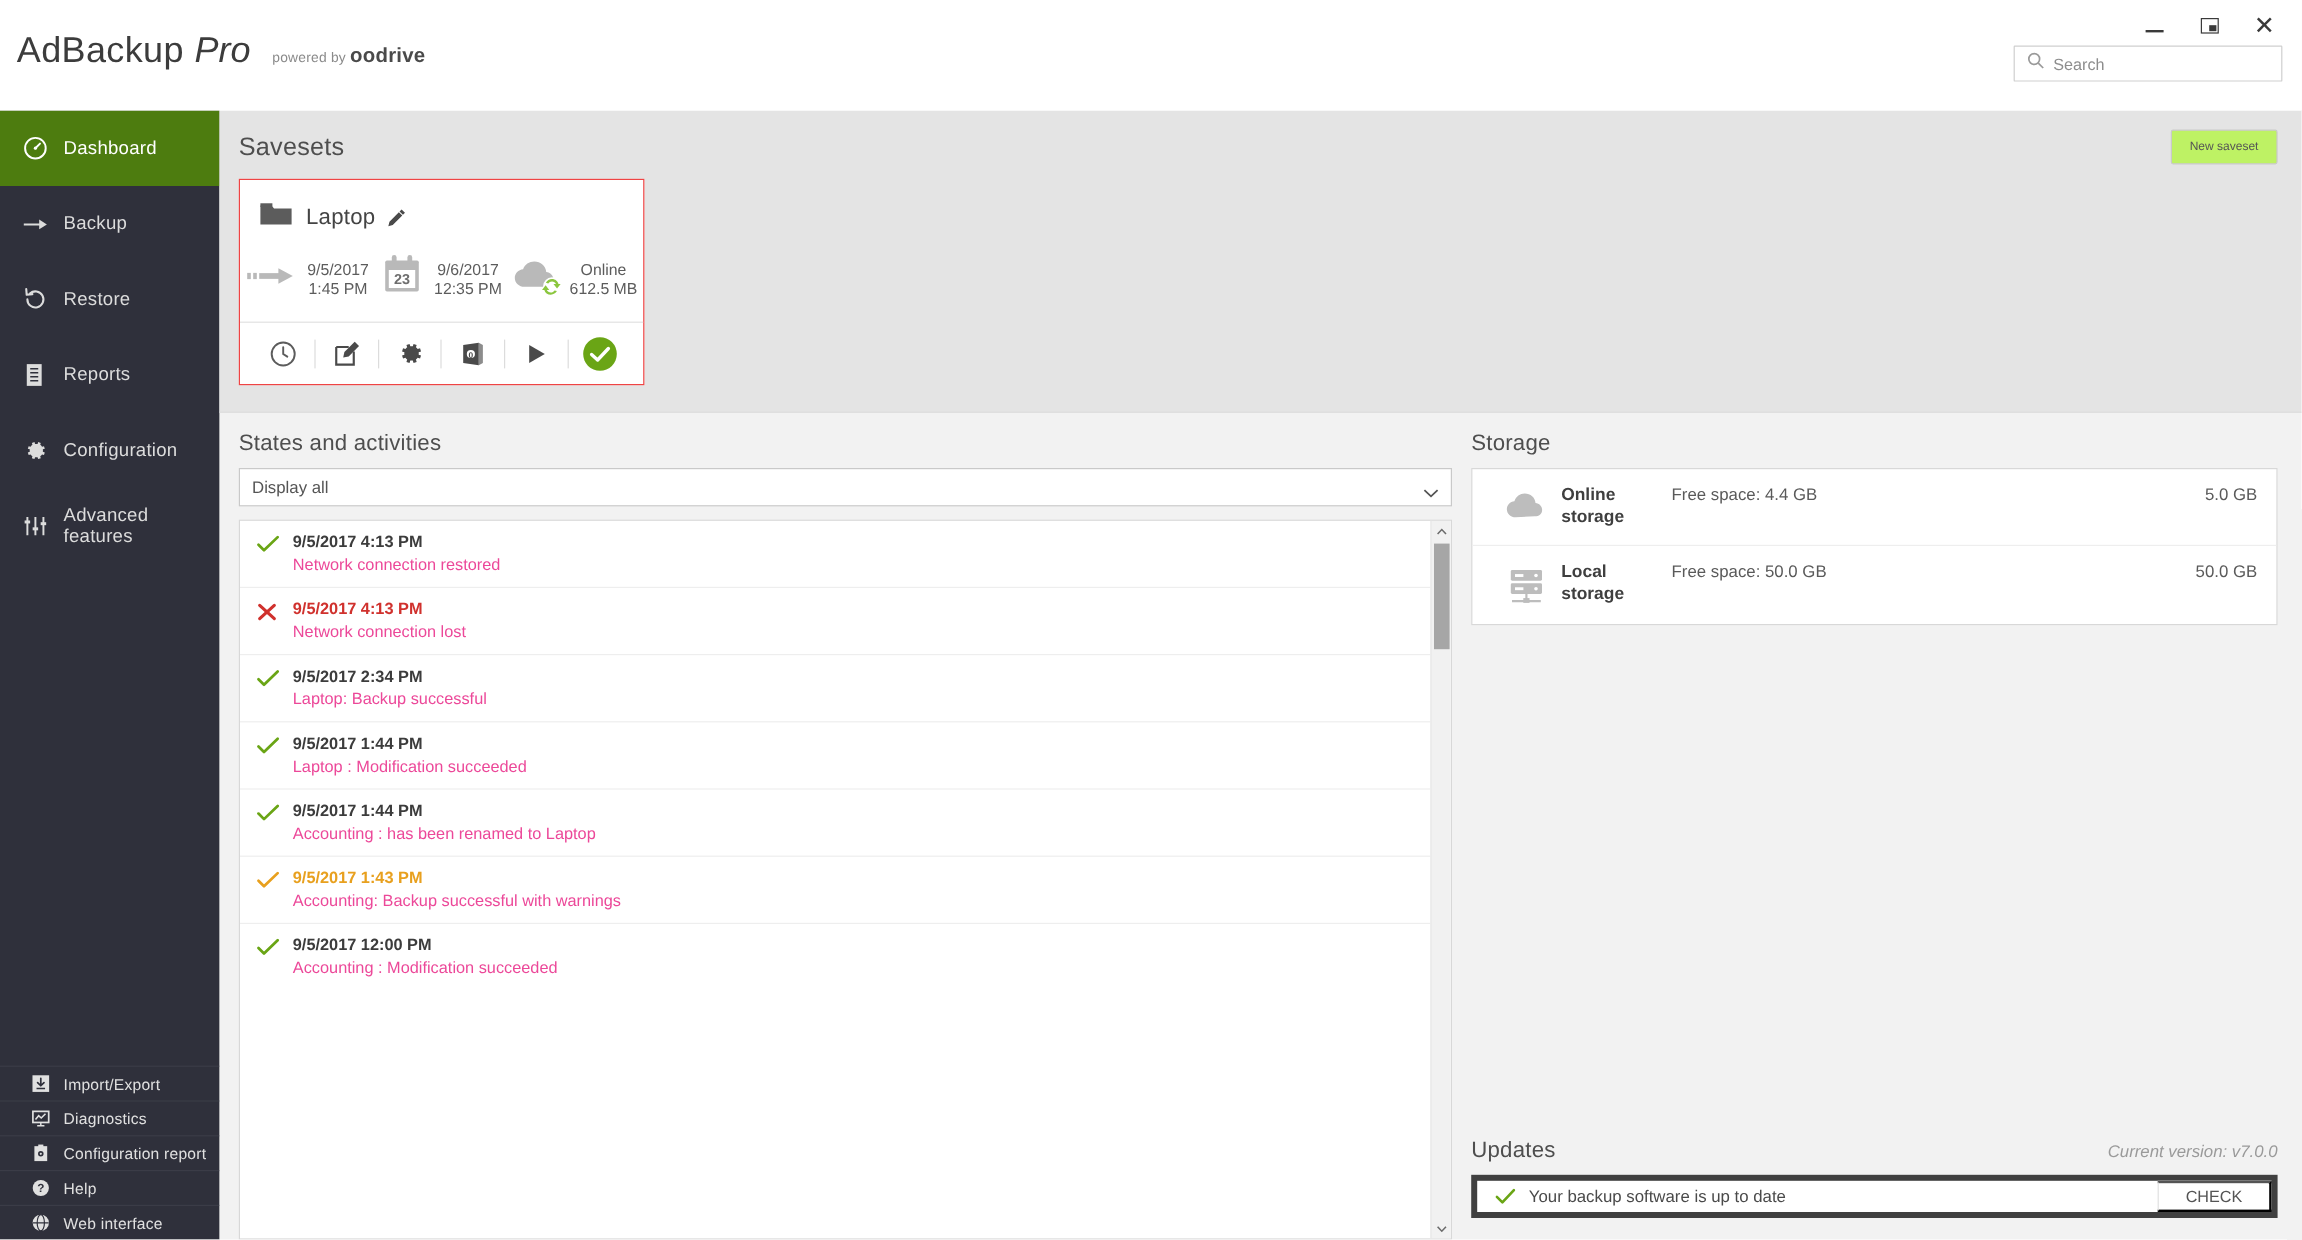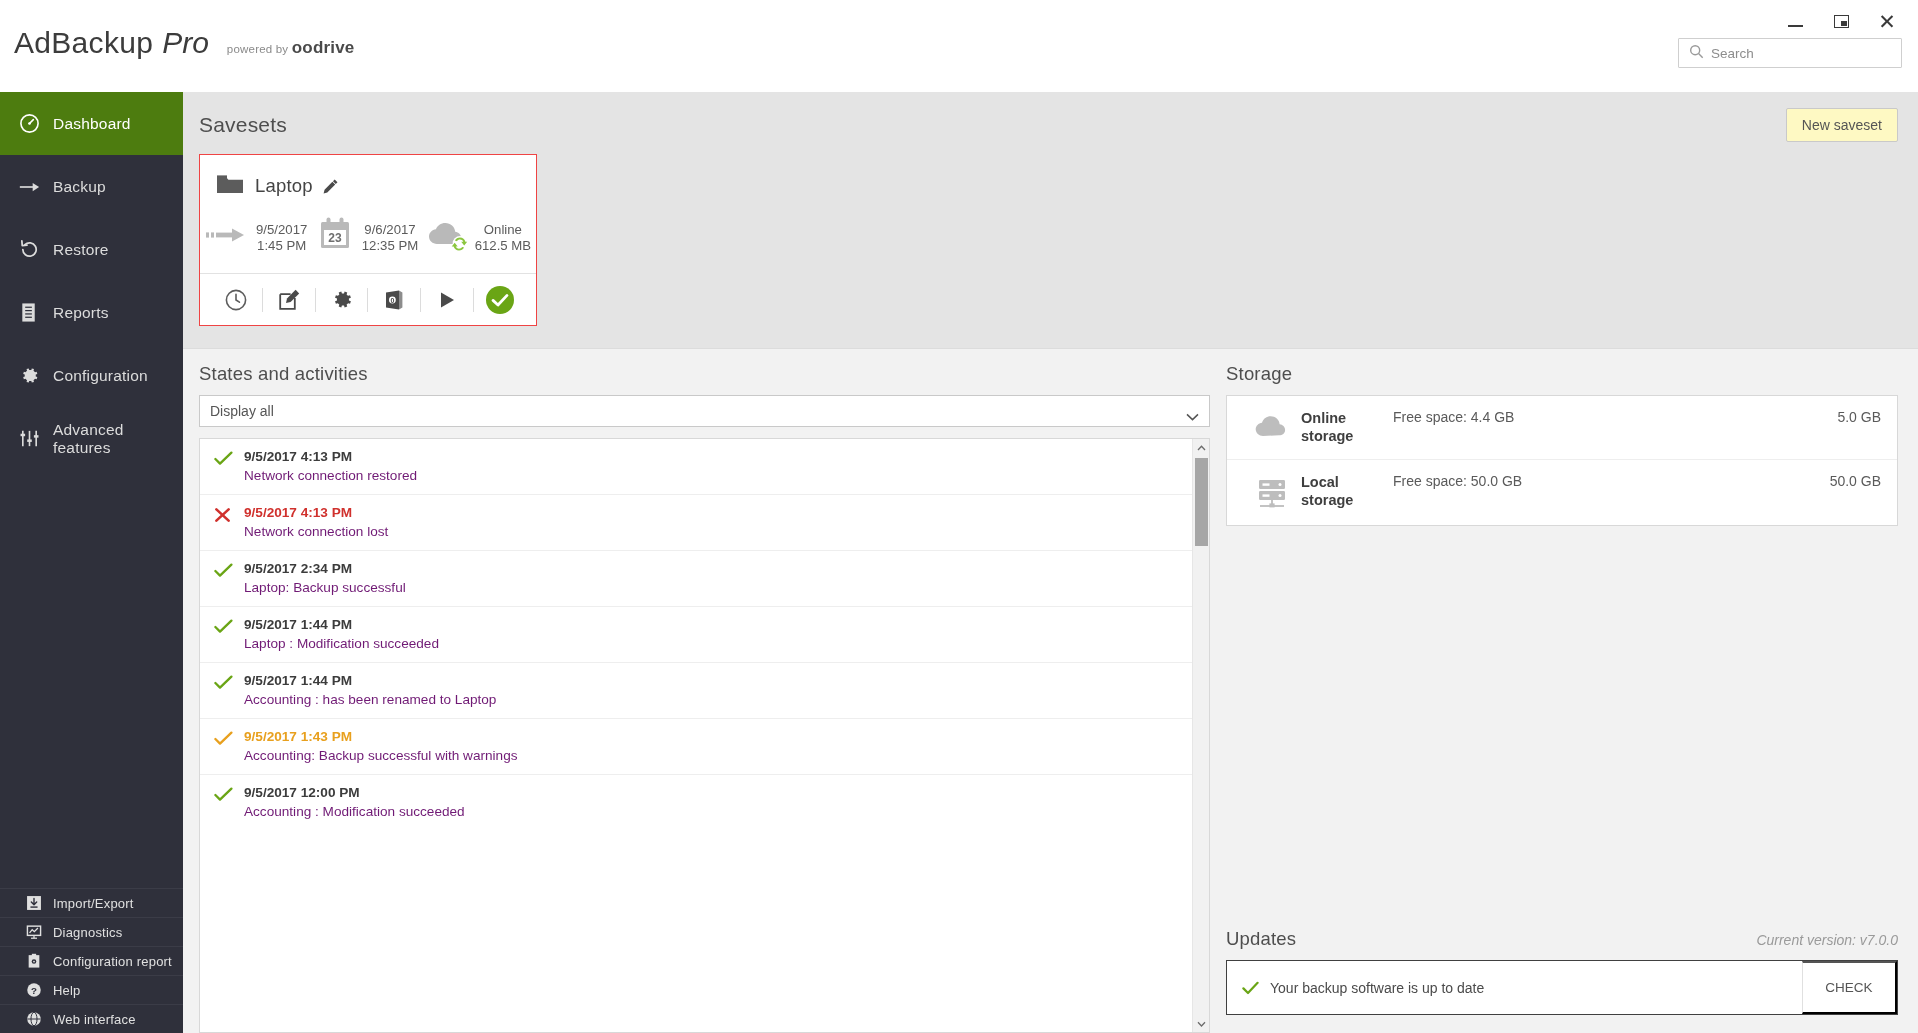--- a/index.html
+++ b/index.html
@@ -71,22 +71,22 @@
   .main { flex: 1; display: flex; flex-direction: column; min-width: 0; background: #f2f2f2; }
 
   
   .savesets {
     background: #e4e4e4; padding: 16px 20px 22px 16px; flex: 0 0 auto;
     border-bottom: 1px solid #dcdcdc;
   }
   .savesets-head { display: flex; align-items: center; justify-content: space-between; margin-bottom: 12px; }
   .savesets-title { font-size: 21px; color: #4e4e4e; letter-spacing: .2px; }
   .btn-new {
-    background: #fef9c3; border: 1px solid #c9c9c9; color: #555;
-    font-size: 14px; padding: 8px 15px; cursor: pointer; border-radius: 2px;
+    background: #bef264; border: 1px solid #c9c9c9; color: #555;
+    font-size: 10px; padding: 8px 15px; cursor: pointer; border-radius: 2px;
     font-family: "Liberation Sans", sans-serif;
   }
 
   .card {
     width: 338px; background: #ffffff; border: 1px solid #ef4444;
   }
   .card-head { display: flex; align-items: center; padding: 14px 0 0 16px; height: 48px; }
   .card-title { font-size: 18.5px; color: #444; margin-left: 11px; letter-spacing: .2px; }
   .card-edit { margin-left: 9px; cursor: pointer; display: inline-flex; }
 
@@ -125,21 +125,21 @@
     flex: 1; background: #fff; border: 1px solid #d8d8d8; display: flex; min-height: 0; overflow: hidden;
   }
   .activity-list { flex: 1; min-width: 0; overflow: hidden; }
   .activity-row { padding: 10px 14px 11px 14px; border-bottom: 1px solid #eeeeee; display: flex; }
   .activity-row:last-child { border-bottom: none; }
   .act-ico { width: 30px; flex: 0 0 30px; padding-top: 2px; }
   .act-body { flex: 1; min-width: 0; }
   .act-time { font-size: 13.6px; font-weight: 700; color: #3c3c3c; }
   .act-time.error { color: #d0312d; }
   .act-time.warn { color: #e8a01e; }
-  .act-desc { font-size: 13.6px; color: #701a75; margin-top: 4px; }
+  .act-desc { font-size: 13.6px; color: #ec4899; margin-top: 4px; }
 
   .scrollbar {
     width: 17px; flex: 0 0 17px; background: #f1f1f1; border-left: 1px solid #e6e6e6;
     display: flex; flex-direction: column; align-items: center; position: relative;
   }
   .sb-arrow { height: 17px; display: flex; align-items: center; justify-content: center; cursor: pointer; width:100%; }
   .sb-track { flex: 1; width: 100%; position: relative; }
   .sb-thumb {
     position: absolute; top: 2px; left: 2px; width: 13px; height: 88px;
     background: #a6a6a6; cursor: pointer;
@@ -155,21 +155,21 @@
   .st-top { display: flex; justify-content: space-between; align-items: flex-start; }
   .st-free { font-size: 14px; color: #5a5a5a; }
   .st-total { font-size: 14px; color: #5a5a5a; margin-left: 32px; }
   .st-bar { margin-top: 9px; height: 8px; background: #ececec; border-radius: 4px; overflow: hidden; }
   .st-fill { height: 100%; background: #b3189e; border-radius: 4px; }
 
   
   .updates { margin-top: auto; padding-bottom: 18px; }
   .updates-head { display: flex; align-items: baseline; justify-content: space-between; margin-bottom: 10px; }
   .updates-ver { font-size: 14px; color: #9a9a9a; font-style: italic; }
-  .updates-box { background: #fff; border: 1px solid #404040; display: flex; align-items: stretch; height: 55px; }
+  .updates-box { background: #fff; border: 5px solid #404040; display: flex; align-items: stretch; height: 36px; }
   .upd-msg { flex: 1; display: flex; align-items: center; padding-left: 15px; font-size: 14px; color: #4a4a4a; }
   .upd-msg .chk { margin-right: 11px; display: inline-flex; }
   .upd-check {
     width: 95px; flex: 0 0 95px; border-left: 1px solid #e0e0e0; background: #fff;
     font-size: 13.5px; color: #555; cursor: pointer; font-family: "Liberation Sans", sans-serif;
   }
 </style>
 </head>
 <body>
 

